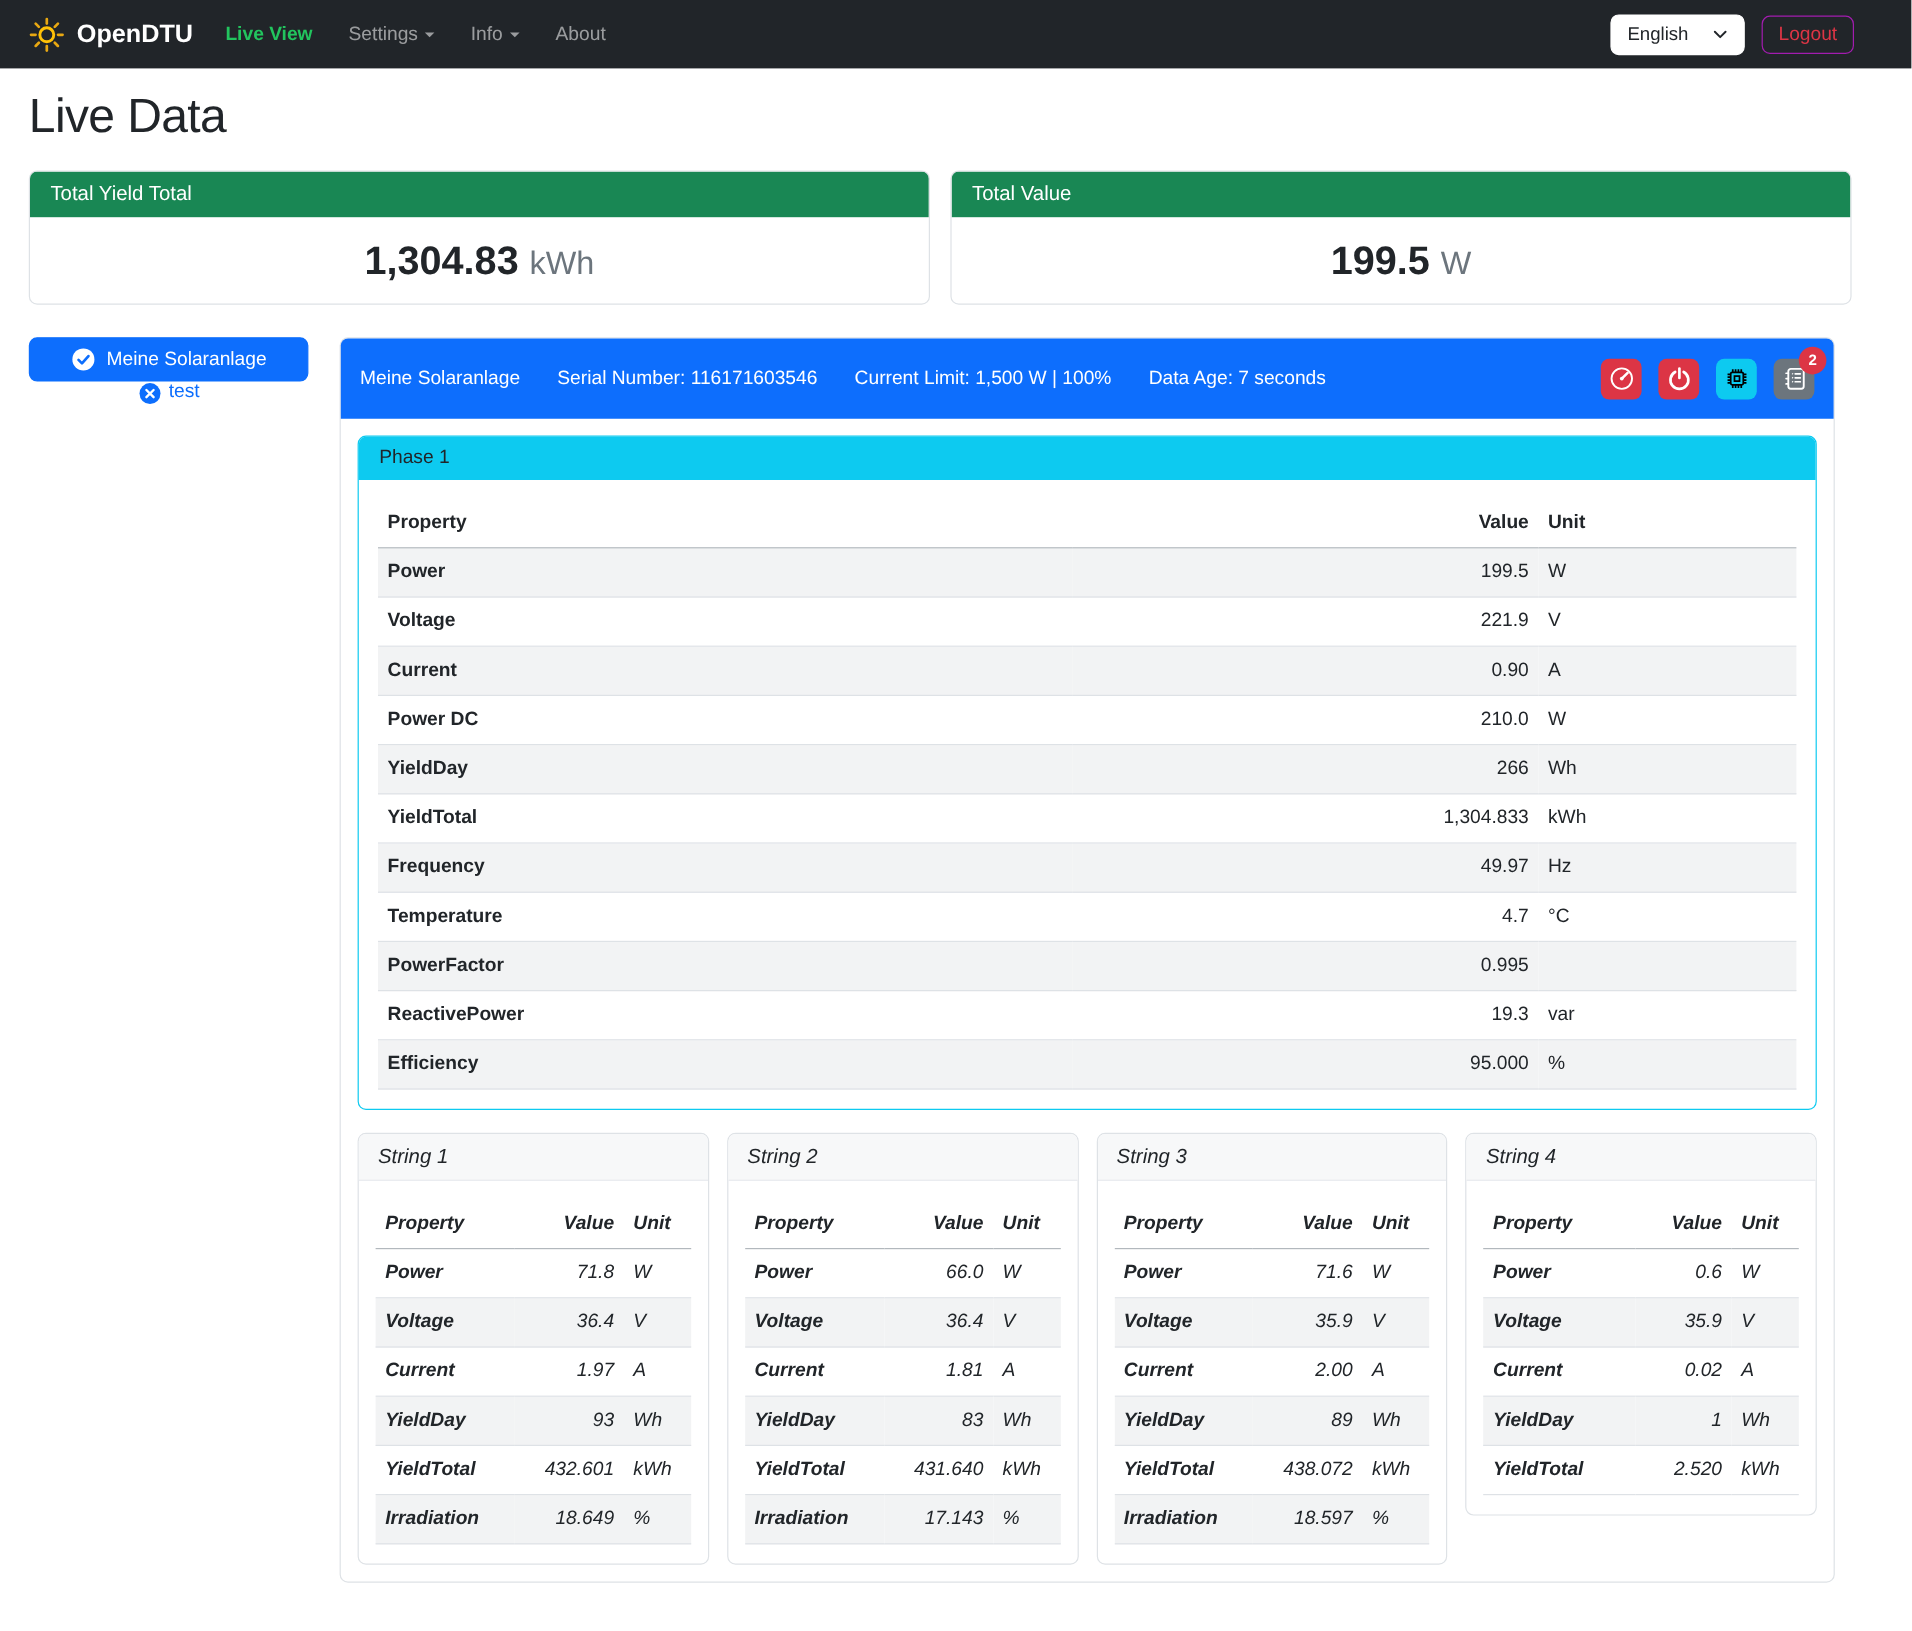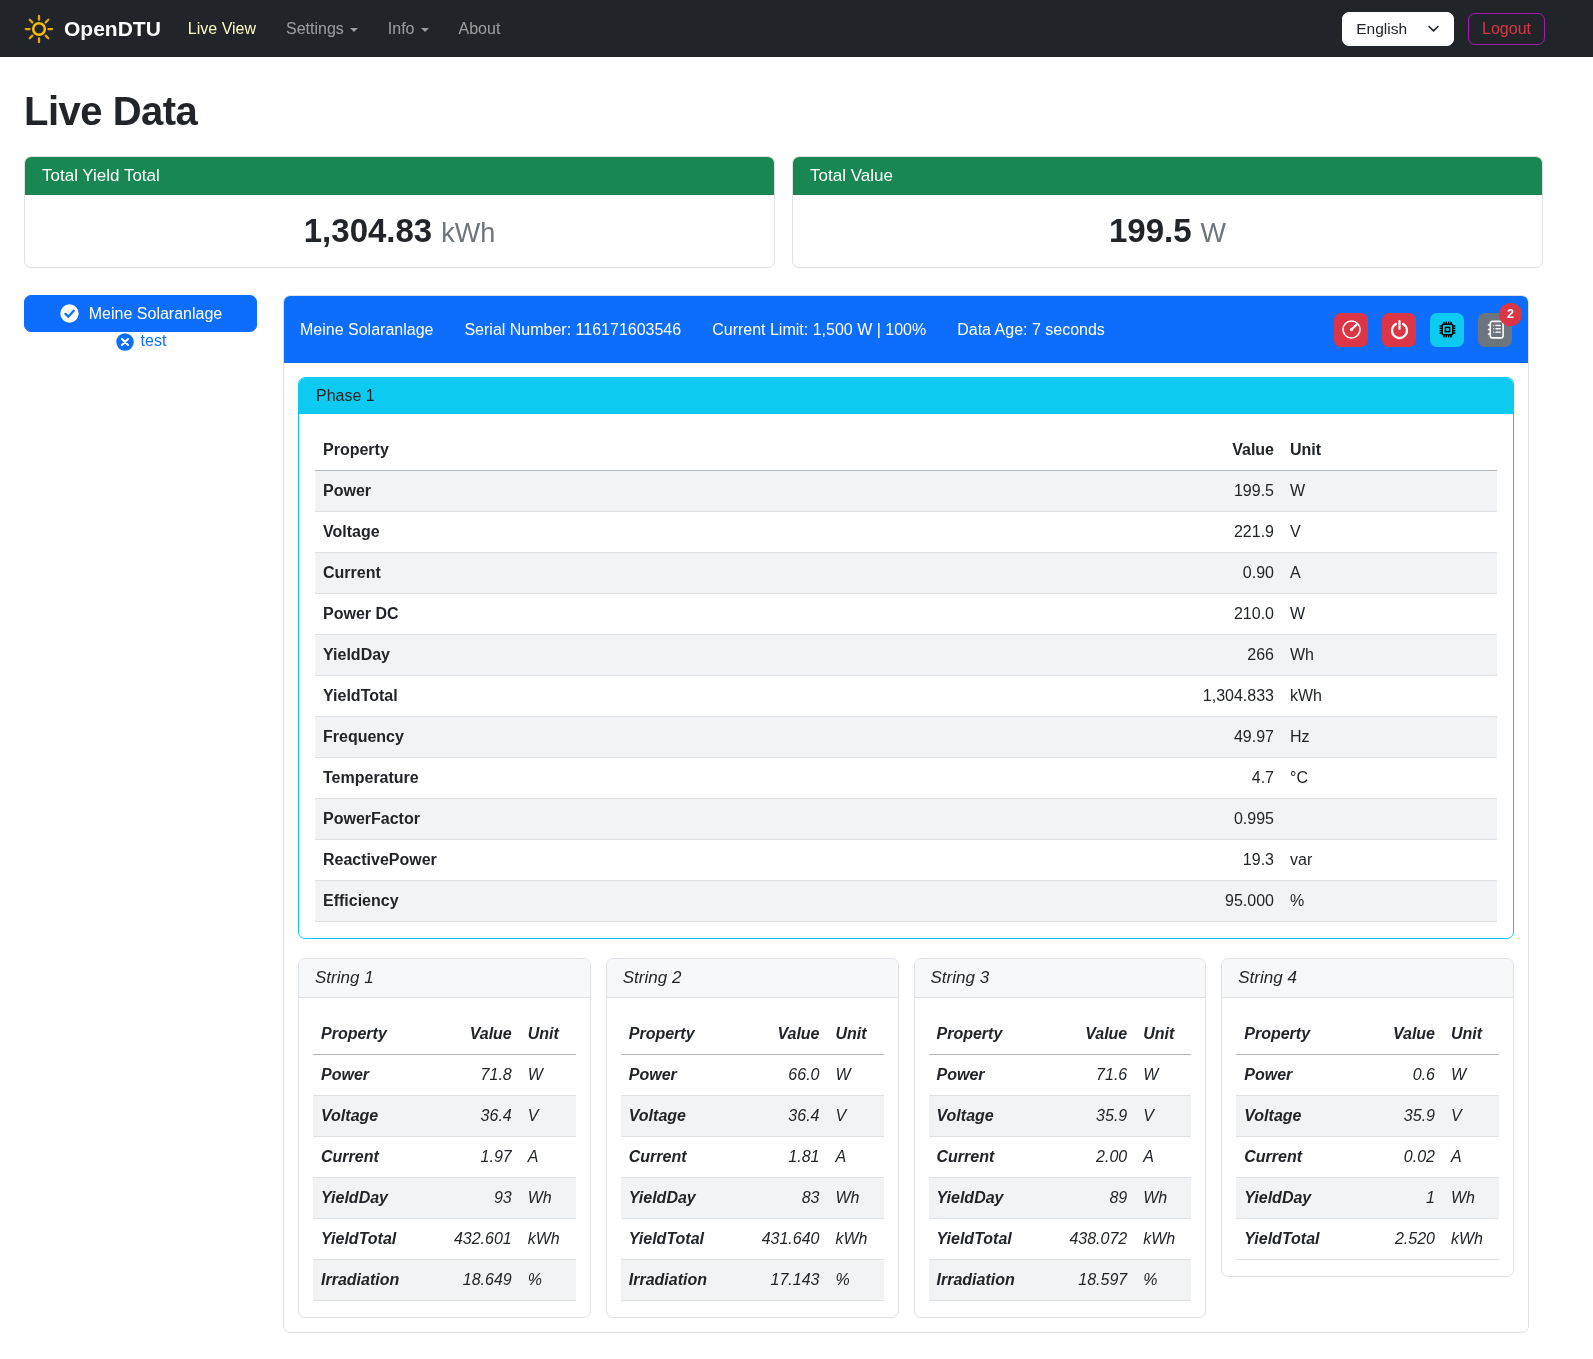--- a/index.html
+++ b/index.html
@@ -12,37 +12,37 @@
 
   
   .navbar {
     background: #212529; height: 57px;
     display: flex; align-items: center;
     padding: 0 48px 0 24px;
   }
   .brand { display: flex; align-items: center; gap: 10px; color: #fff; font-size: 21px; font-weight: 700; cursor: pointer; justify-content: center; }
   .nav-links { display: flex; margin-left: 12px; align-items: center; }
   .nav-link { color: rgba(255,255,255,.55); font-size: 16px; padding: 8px 15px; cursor: pointer; white-space: nowrap; }
-  .nav-link.active { color: #fef9c3; }
+  .nav-link.active { color: #22c55e; font-weight: bold; }
   .caret { display: inline-block; width: 0; height: 0; border-top: 4px solid currentColor; border-left: 4px solid transparent; border-right: 4px solid transparent; margin-left: 6px; vertical-align: 2px; }
   .nav-right { margin-left: auto; display: flex; align-items: center; gap: 14px; }
   .lang-select {
     background: #fff; border: 1px solid #fff; border-radius: 7px;
     padding: 7px 13px; font-size: 15.5px; color: #212529;
     display: flex; align-items: center; gap: 20px; cursor: pointer;
   }
   .logout-btn {
     background: transparent; border: 1px solid #a21caf; color: #dc3545;
     border-radius: 7px; padding: 6px 13px; font-size: 16px; cursor: pointer;
     font-family: inherit;
   }
 
   
   .page { padding: 0 50px 0 24px; }
-  h1.page-title { font-size: 40px; font-weight: 700; margin: 32px 0 22px; letter-spacing: -0.5px; }
+  h1.page-title { font-size: 40px; font-weight: 400; margin: 18px 0 22px; letter-spacing: -0.5px; }
 
   
   .summary-row { display: grid; grid-template-columns: repeat(2, 1fr); gap: 17px; margin-bottom: 27px; }
   .summary-card { border: 1px solid #dee2e6; border-radius: 7px; overflow: hidden; background: #fff; }
   .summary-header { background: #198754; color: #fff; padding: 9px 17px; font-size: 17px; }
   .summary-body { padding: 17px 16px; text-align: center; }
   .summary-value { font-size: 33px; font-weight: 600; color: #212529; }
   .summary-unit { font-size: 27px; color: #6c757d; margin-left: 9px; font-weight: 400; }
 
   

